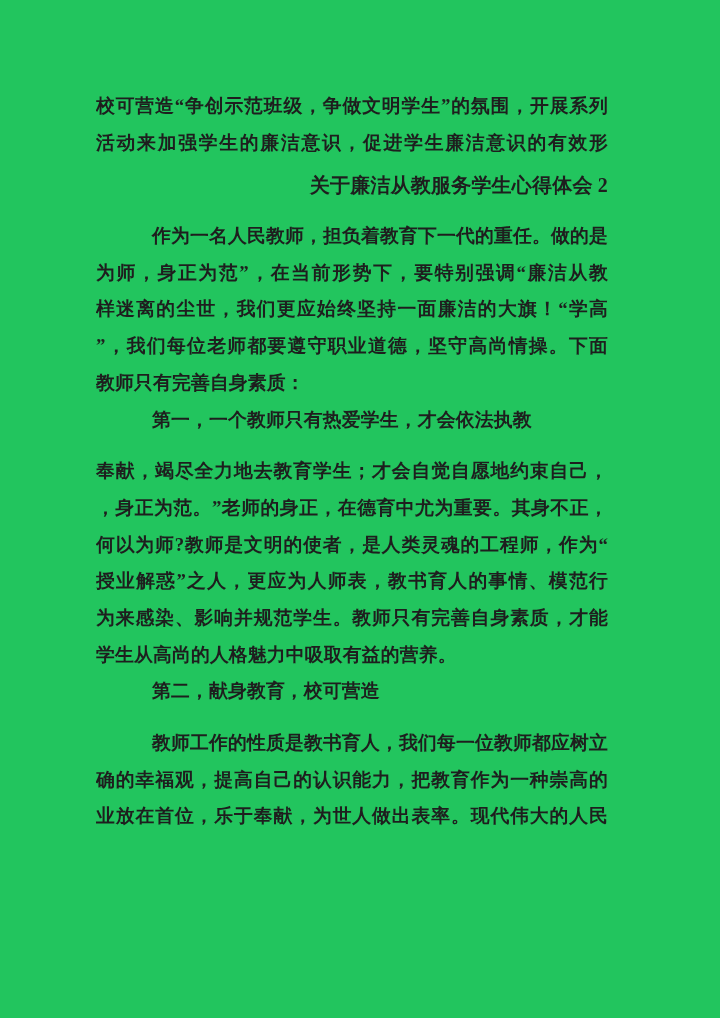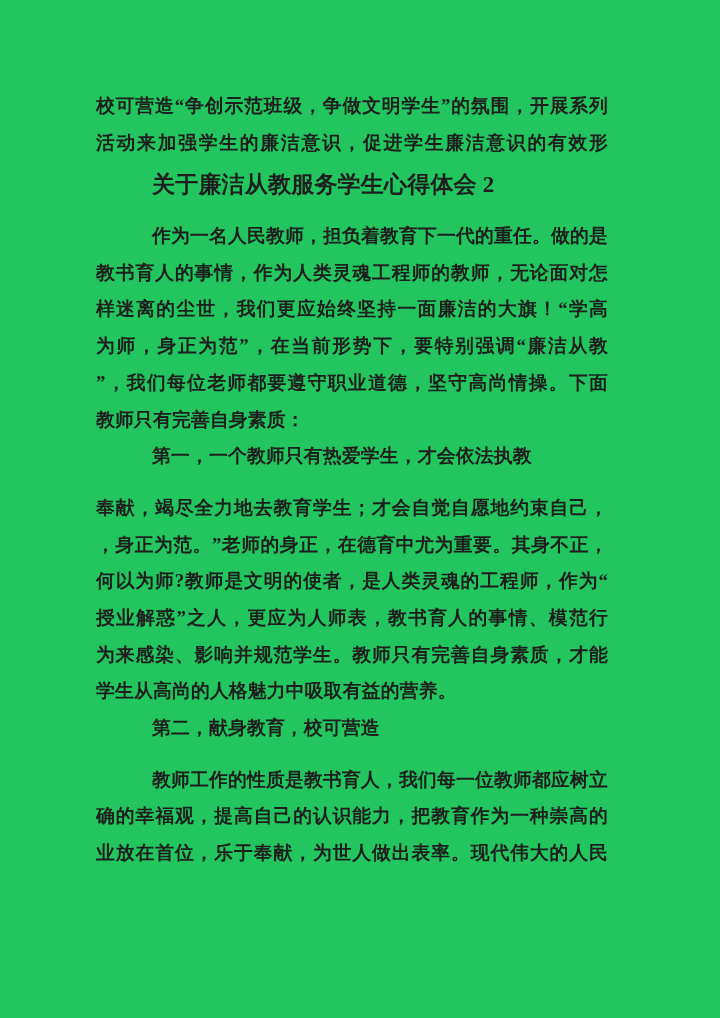--- a/index.html
+++ b/index.html
@@ -32,40 +32,39 @@
     text-align: justify;
     text-align-last: justify;
     text-justify: inter-character;
   }
   
   .line.indent {
     padding-left: 56px;
   }
   .block { margin: 0; }
   .block-heading { margin: 6px 0 14px 0; }
-  .block-heading .line { font-size: 23px; }
+  .block-heading .line { font-size: 20px; text-align: right; }
   .block-subhead { margin: 0 0 15px 0; }
 </style>
 </head>
 <body>
 
 <div class="page" style="background: #22c55e; color: rgb(30, 30, 30);">
   <div class="doc">
       <div class="block block-paragraph">
         <div class="line fill">校可营造“争创示范班级，争做文明学生”的氛围，开展系列</div>
         <div class="line fill">活动来加强学生的廉洁意识，促进学生廉洁意识的有效形成。</div>
       </div>
       <div class="block block-heading">
         <div class="line indent">关于廉洁从教服务学生心得体会 2</div>
       </div>
       <div class="block block-paragraph">
         <div class="line indent fill">作为一名人民教师，担负着教育下一代的重任。做的是</div>
-        <div class="line fill">教书育人的事情，作为人类灵魂工程师的教师，无论面对怎</div>
+        <div class="line fill">为师，身正为范”，在当前形势下，要特别强调“廉洁从教</div>
         <div class="line fill">样迷离的尘世，我们更应始终坚持一面廉洁的大旗！“学高</div>
-        <div class="line fill">为师，身正为范”，在当前形势下，要特别强调“廉洁从教</div>
         <div class="line fill">”，我们每位老师都要遵守职业道德，坚守高尚情操。下面</div>
         <div class="line">教师只有完善自身素质：</div>
       </div>
       <div class="block block-subhead">
         <div class="line indent">第一，一个教师只有热爱学生，才会依法执教</div>
       </div>
       <div class="block block-paragraph">
         <div class="line fill">奉献，竭尽全力地去教育学生；才会自觉自愿地约束自己，规</div>
         <div class="line fill">，身正为范。”老师的身正，在德育中尤为重要。其身不正，</div>
         <div class="line fill">何以为师?教师是文明的使者，是人类灵魂的工程师，作为“</div>

